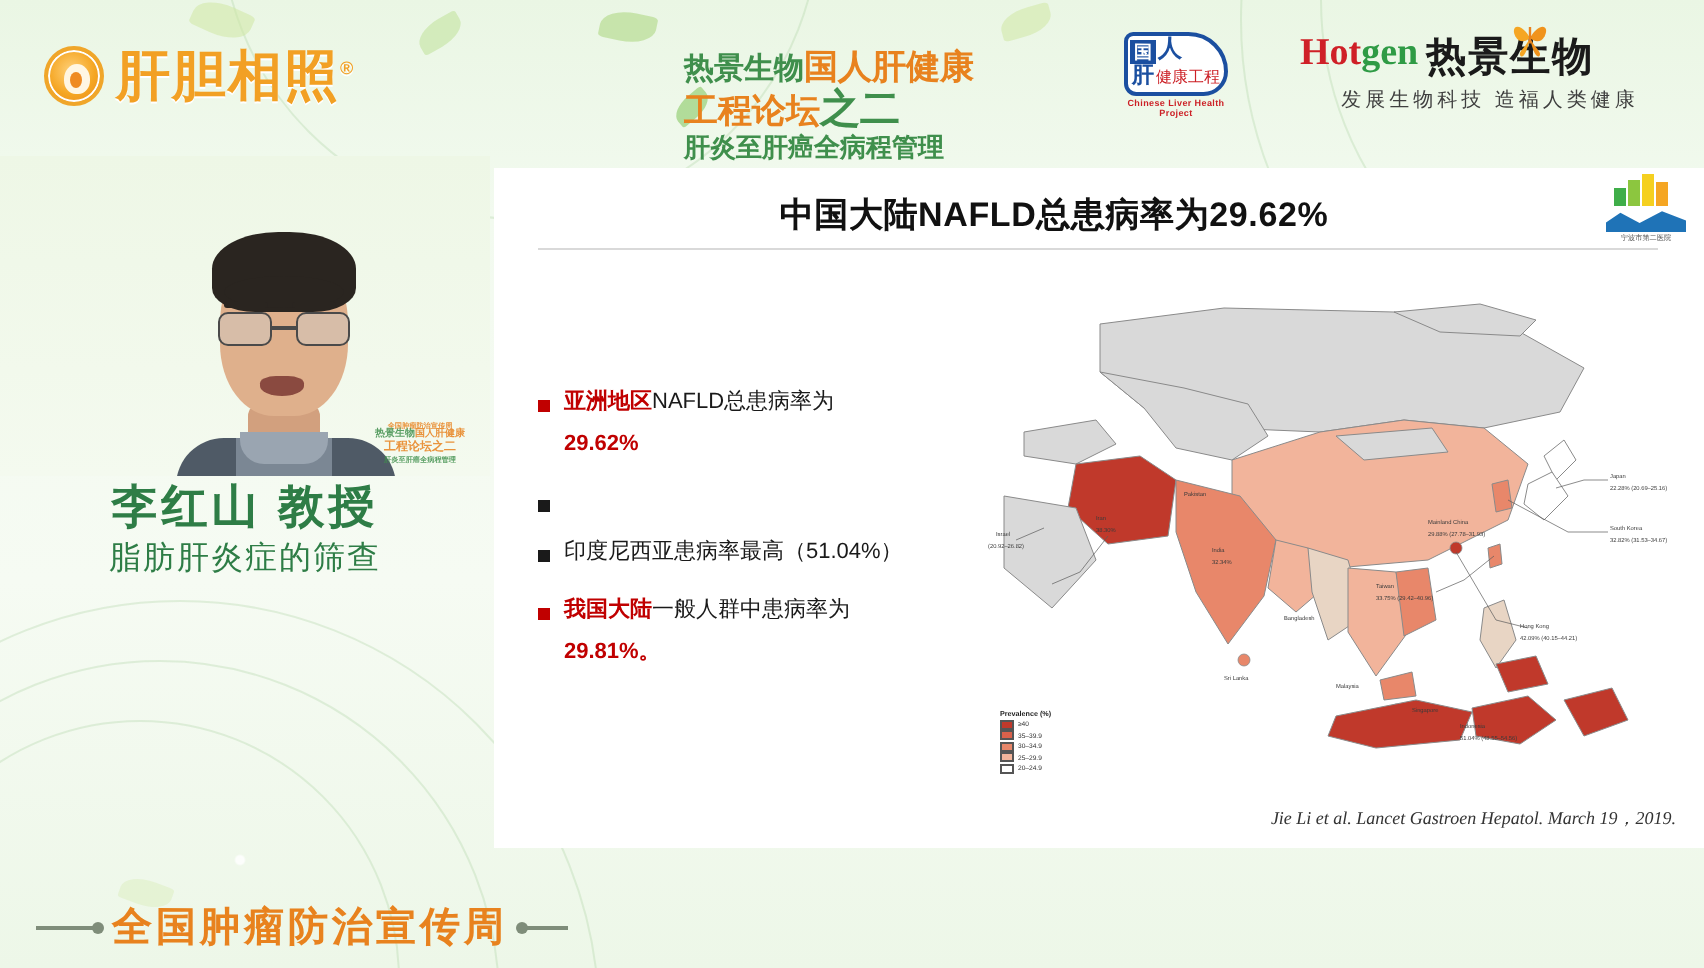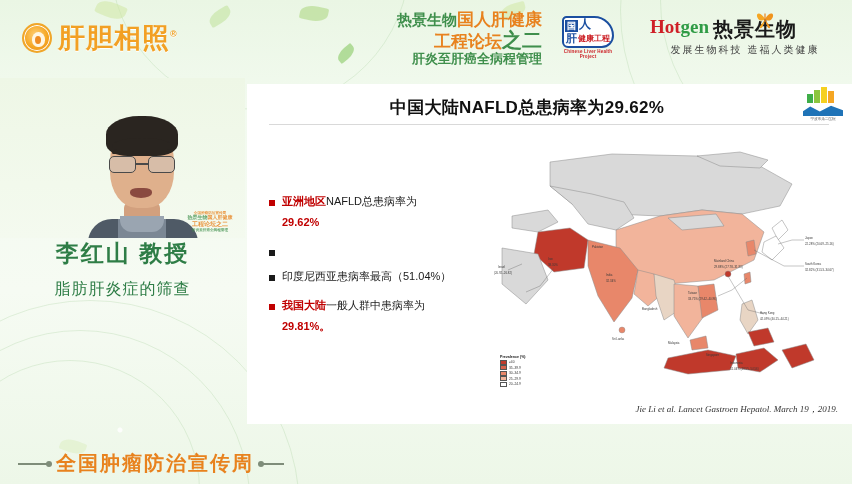--- a/index.html
+++ b/index.html
@@ -36,22 +36,22 @@
   .emblem:before { content:""; position:absolute; left:8px; top:7px;
             width:13px; height:15px; border-radius:50% 50% 45% 45%;
             background:#fff6e2; }
   .emblem:after { content:""; position:absolute; left:11px; top:11px;
             width:6px; height:8px; border-radius:50%; background:#ef8b22; }
   #brand-left .txt { font-size:27px; font-weight:bold; color:#f2a024;
             letter-spacing:1px; text-shadow:0 1px 0 #fff; white-space:nowrap; }
   #brand-left .reg { font-size:9px; color:#f2a024; vertical-align:super; }
 
   
-  #forum-title { position:absolute; left:342px; top:10px; width:200px;
-                 text-align:right; line-height:1.12; }
+  #forum-title { position:absolute; left:342px; top:24px; width:200px;
+                 text-align:left; line-height:1.12; }
   #forum-title .l1 { font-size:15px; font-weight:bold; color:#3f8f4c;
                      white-space:nowrap; }
   #forum-title .l1 em { font-style:normal; color:#e8821e; font-size:17px; }
   #forum-title .l2 { font-size:17px; font-weight:bold; color:#e8821e;
                      white-space:nowrap; }
   #forum-title .l2 em { font-style:normal; color:#3f8f4c; font-size:20px; }
   #forum-title .l3 { font-size:13px; font-weight:bold; color:#3f8f4c;
                      white-space:nowrap; margin-top:1px; }
 
   
@@ -62,21 +62,21 @@
                  border:2px solid #1b4fa0; border-radius:6px 26px 16px 8px;
                  background:#fff; }
   #clhp .g1 { position:absolute; left:3px; top:4px; width:13px; height:12px;
               background:#1b4fa0; color:#fff; font-size:9px; font-weight:bold;
               line-height:12px; }
   #clhp .g2 { position:absolute; left:17px; top:2px; font-size:12px;
               font-weight:bold; color:#1b4fa0; line-height:12px; }
   #clhp .g3 { position:absolute; left:4px; top:16px; font-size:11px;
               font-weight:bold; color:#1b4fa0; line-height:12px; }
   #clhp .g4 { position:absolute; left:16px; top:18px; font-size:8px;
-              font-weight:bold; color:#cc2026; line-height:10px; }
+              font-weight:normal; color:#cc2026; line-height:10px; }
   #clhp .sub { font-size:4.5px; color:#cc2026; font-weight:bold;
                letter-spacing:.2px; margin-top:1px; }
 
   
   #hotgen { position:absolute; left:650px; top:14px; width:190px; }
   #hotgen .row { display:flex; align-items:flex-end; gap:4px; }
   #hotgen .hot { font-family:"Liberation Serif","DejaVu Serif",serif;
                  font-size:19px; font-weight:bold; line-height:26px; }
   #hotgen .hot .r { color:#cf2027; }
   #hotgen .hot .g { color:#2f9b45; }
@@ -127,21 +127,21 @@
   #video-watermark .w2 em { font-style:normal; color:#e8821e; }
   #video-watermark .w3 { font-size:6px; color:#e8821e; font-weight:bold; }
   #video-watermark .w4 { font-size:3.6px; color:#3f8f4c; font-weight:bold; }
 
   
   #speaker { position:absolute; left:0; top:238px; width:245px;
              text-align:center; }
   #speaker-name { font-size:23px; font-weight:bold; color:#2e7d46;
              letter-spacing:2px; }
   #speaker-topic { font-size:16px; color:#2e7d46; letter-spacing:1px;
-             margin-top:10px; }
+             }
 
   
   #slide { position:absolute; left:247px; top:84px; width:605px; height:340px;
            background:#ffffff; }
   #slide-title { position:absolute; left:0; top:12px; width:560px;
            text-align:center; font-size:17px; font-weight:bold; color:#111;
            letter-spacing:.3px; }
   #slide-divider { position:absolute; left:22px; top:40px; width:560px;
            height:1px; background:#d9d9d9; }
   #hospital-logo { position:absolute; right:6px; top:2px; width:46px;

